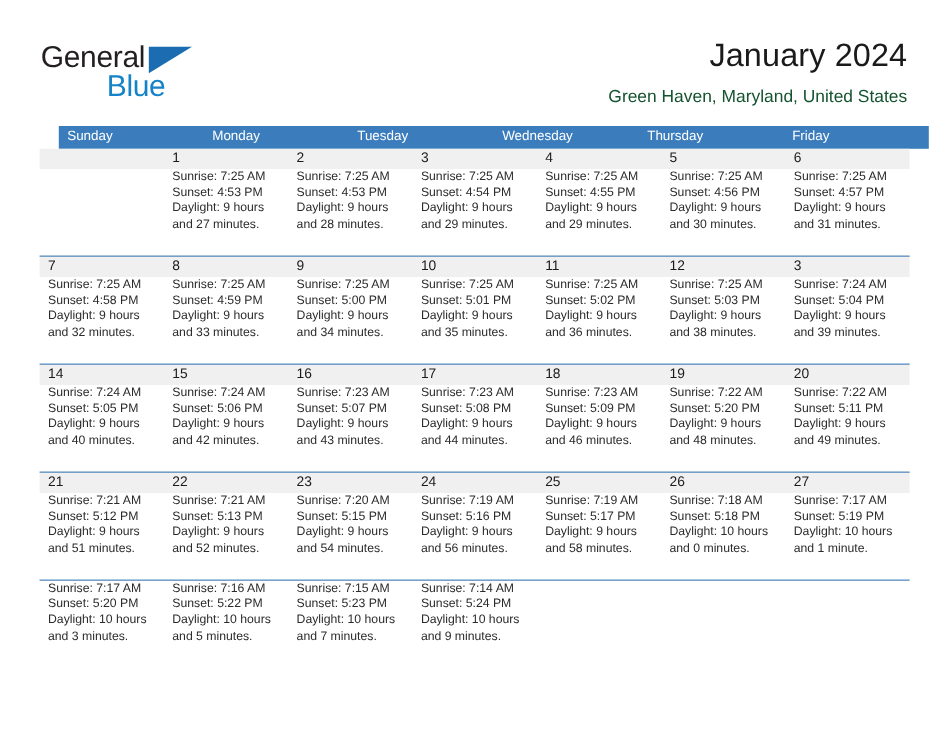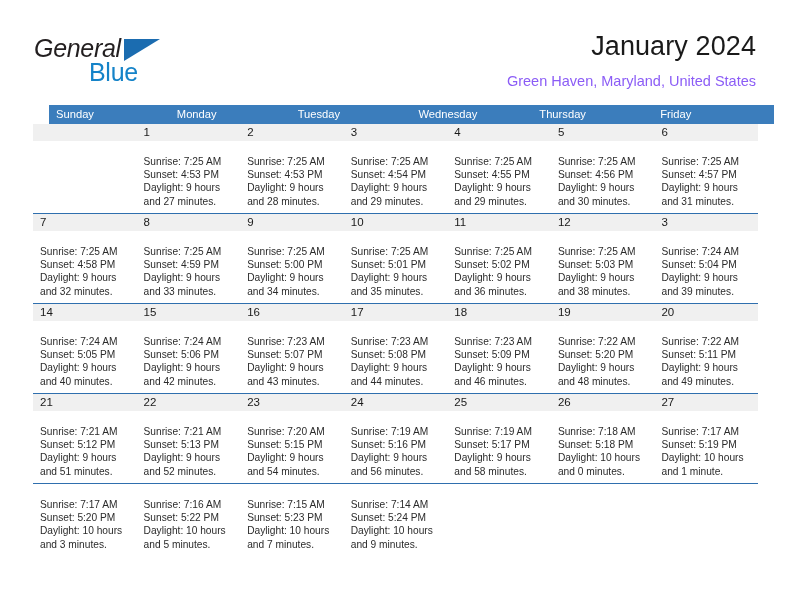--- a/index.html
+++ b/index.html
@@ -31,21 +31,20 @@
     width: 200px;
     height: 52px;
   }
   .logo-general {
     position: absolute;
     left: 0; top: 0;
     font-size: 25px;
     letter-spacing: -0.3px;
     color: #231f20;
     font-family: "Liberation Sans", sans-serif;
-    font-style: italic;
   }
   .logo-blue {
     position: absolute;
     left: 55px;
     top: 24px;
     font-size: 25px;
     letter-spacing: -0.3px;
     color: #1583c8;
     font-family: "Liberation Sans", sans-serif;
   }
@@ -68,21 +67,21 @@
   .cal-title {
     font-size: 27px;
     color: #1a1a1a;
     font-weight: normal;
     line-height: 33px;
     letter-spacing: 0.1px;
   }
   .cal-subtitle {
     margin-top: 9px;
     font-size: 14.5px;
-    color: #8b5cf6;
+    color: #14532d;
     line-height: 18px;
   }
 
   
   .calendar {
     position: absolute;
     left: 33px;
     top: 105px;
     width: 725px;
   }
@@ -124,21 +123,21 @@
   }
   .daynum {
     flex: 1 1 0;
     font-size: 11.5px;
     line-height: 17px;
     color: #1a1a1a;
     padding-left: 7px;
   }
   .daycell {
     flex: 1 1 0;
-    padding: 14px 7px 0 7px;
+    padding: 0 7px 0 7px;
     font-size: 10.2px;
     line-height: 13.2px;
     color: #2b2b2b;
   }
   .daycell .ln { display: block; white-space: nowrap; }
   .daycell.empty { visibility: hidden; }
 </style>
 </head>
 <body>
 

